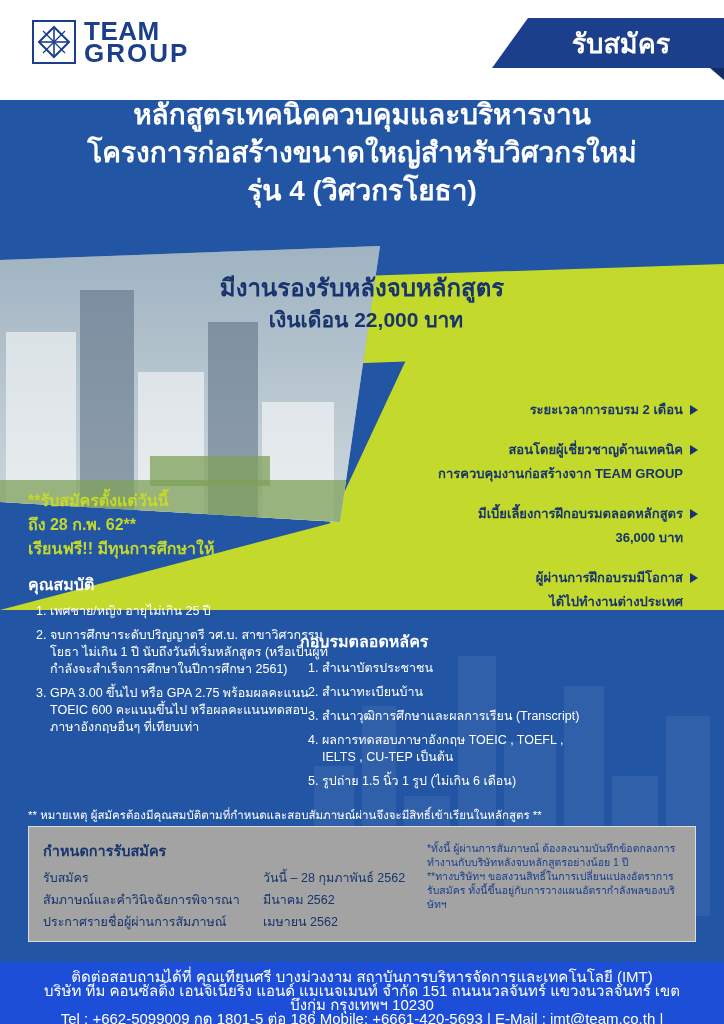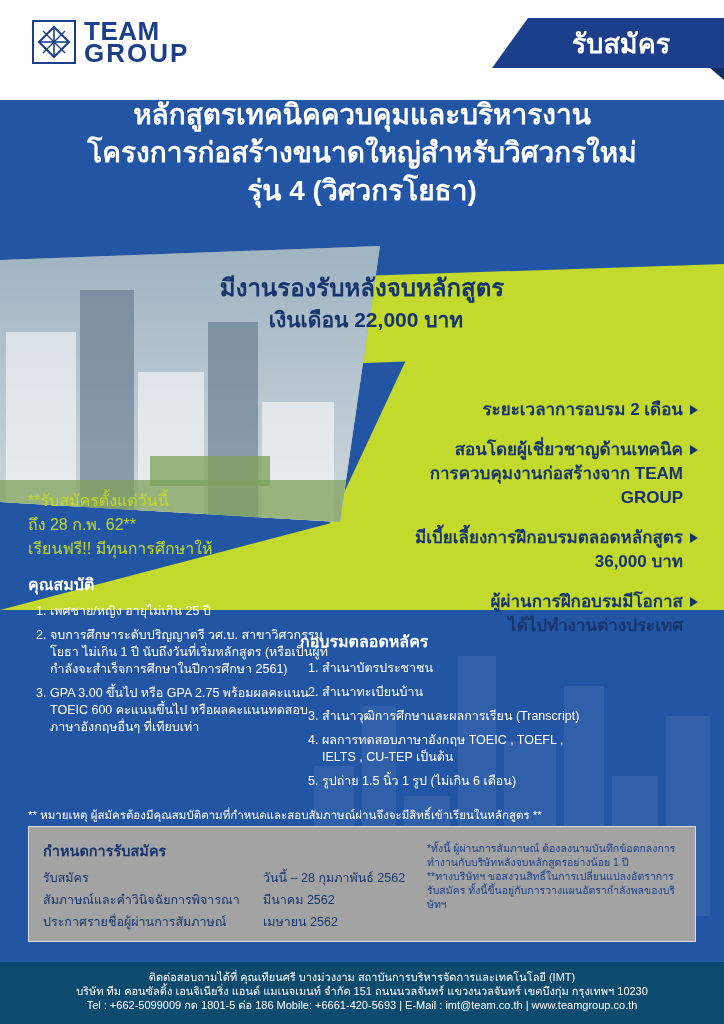--- a/index.html
+++ b/index.html
@@ -116,35 +116,35 @@
     clip-path: polygon(0 250px, 724px 60px, 724px 250px);
   }
 
   
   .bullets {
     position: absolute; top: 398px; right: 26px; width: 326px;
     color: #17346d; z-index: 14; text-align: right;
   }
   .bullet {
     display: flex; justify-content: flex-end; align-items: flex-start;
-    gap: 7px; font-size: 17px; font-weight: bold; line-height: 24px;
+    gap: 7px; font-size: 13px; font-weight: bold; line-height: 24px;
     margin-bottom: 16px;
   }
   .bullet .tri {
     flex: 0 0 auto; margin-top: 7px;
     width: 0; height: 0;
     border-left: 8px solid #17346d;
     border-top: 5px solid transparent;
     border-bottom: 5px solid transparent;
   }
 
   
   .apply-dates {
     position: absolute; top: 489px; left: 28px; width: 300px;
-    color: #c3d92b; font-size: 16px; font-weight: normal; line-height: 24px;
+    color: #c3d92b; font-size: 16px; font-weight: bold; line-height: 24px;
     z-index: 14;
   }
 
   
   .qual {
     position: absolute; top: 572px; left: 28px; width: 300px; z-index: 14;
     color: #ffffff;
   }
   .qual h3, .docs h3 {
     font-size: 16px; font-weight: bold; margin-bottom: 6px;
@@ -183,22 +183,22 @@
   .sched td.lbl { width: 220px; }
   .sched td.val { width: 150px; }
   .sched .right-note {
     position: absolute; top: 14px; right: 12px; width: 256px;
     color: #1b3f8b; font-size: 10.5px; line-height: 14px; text-align: left;
   }
 
   
   .footer {
     position: absolute; bottom: 0; left: 0; width: 724px; height: 62px;
-    background: #0c4a6e; color: #ffffff; z-index: 20;
-    padding: 8px 28px; font-size: 11px; line-height: 14px; text-align: center;
+    background: #1d4ed8; color: #ffffff; z-index: 20;
+    padding: 8px 28px; font-size: 15px; line-height: 14px; text-align: center;
   }
   .footer .ln { display: block; }
 </style>
 </head>
 <body>
 
 <div class="poster">
 
   <div class="header">
     <div class="logo">

